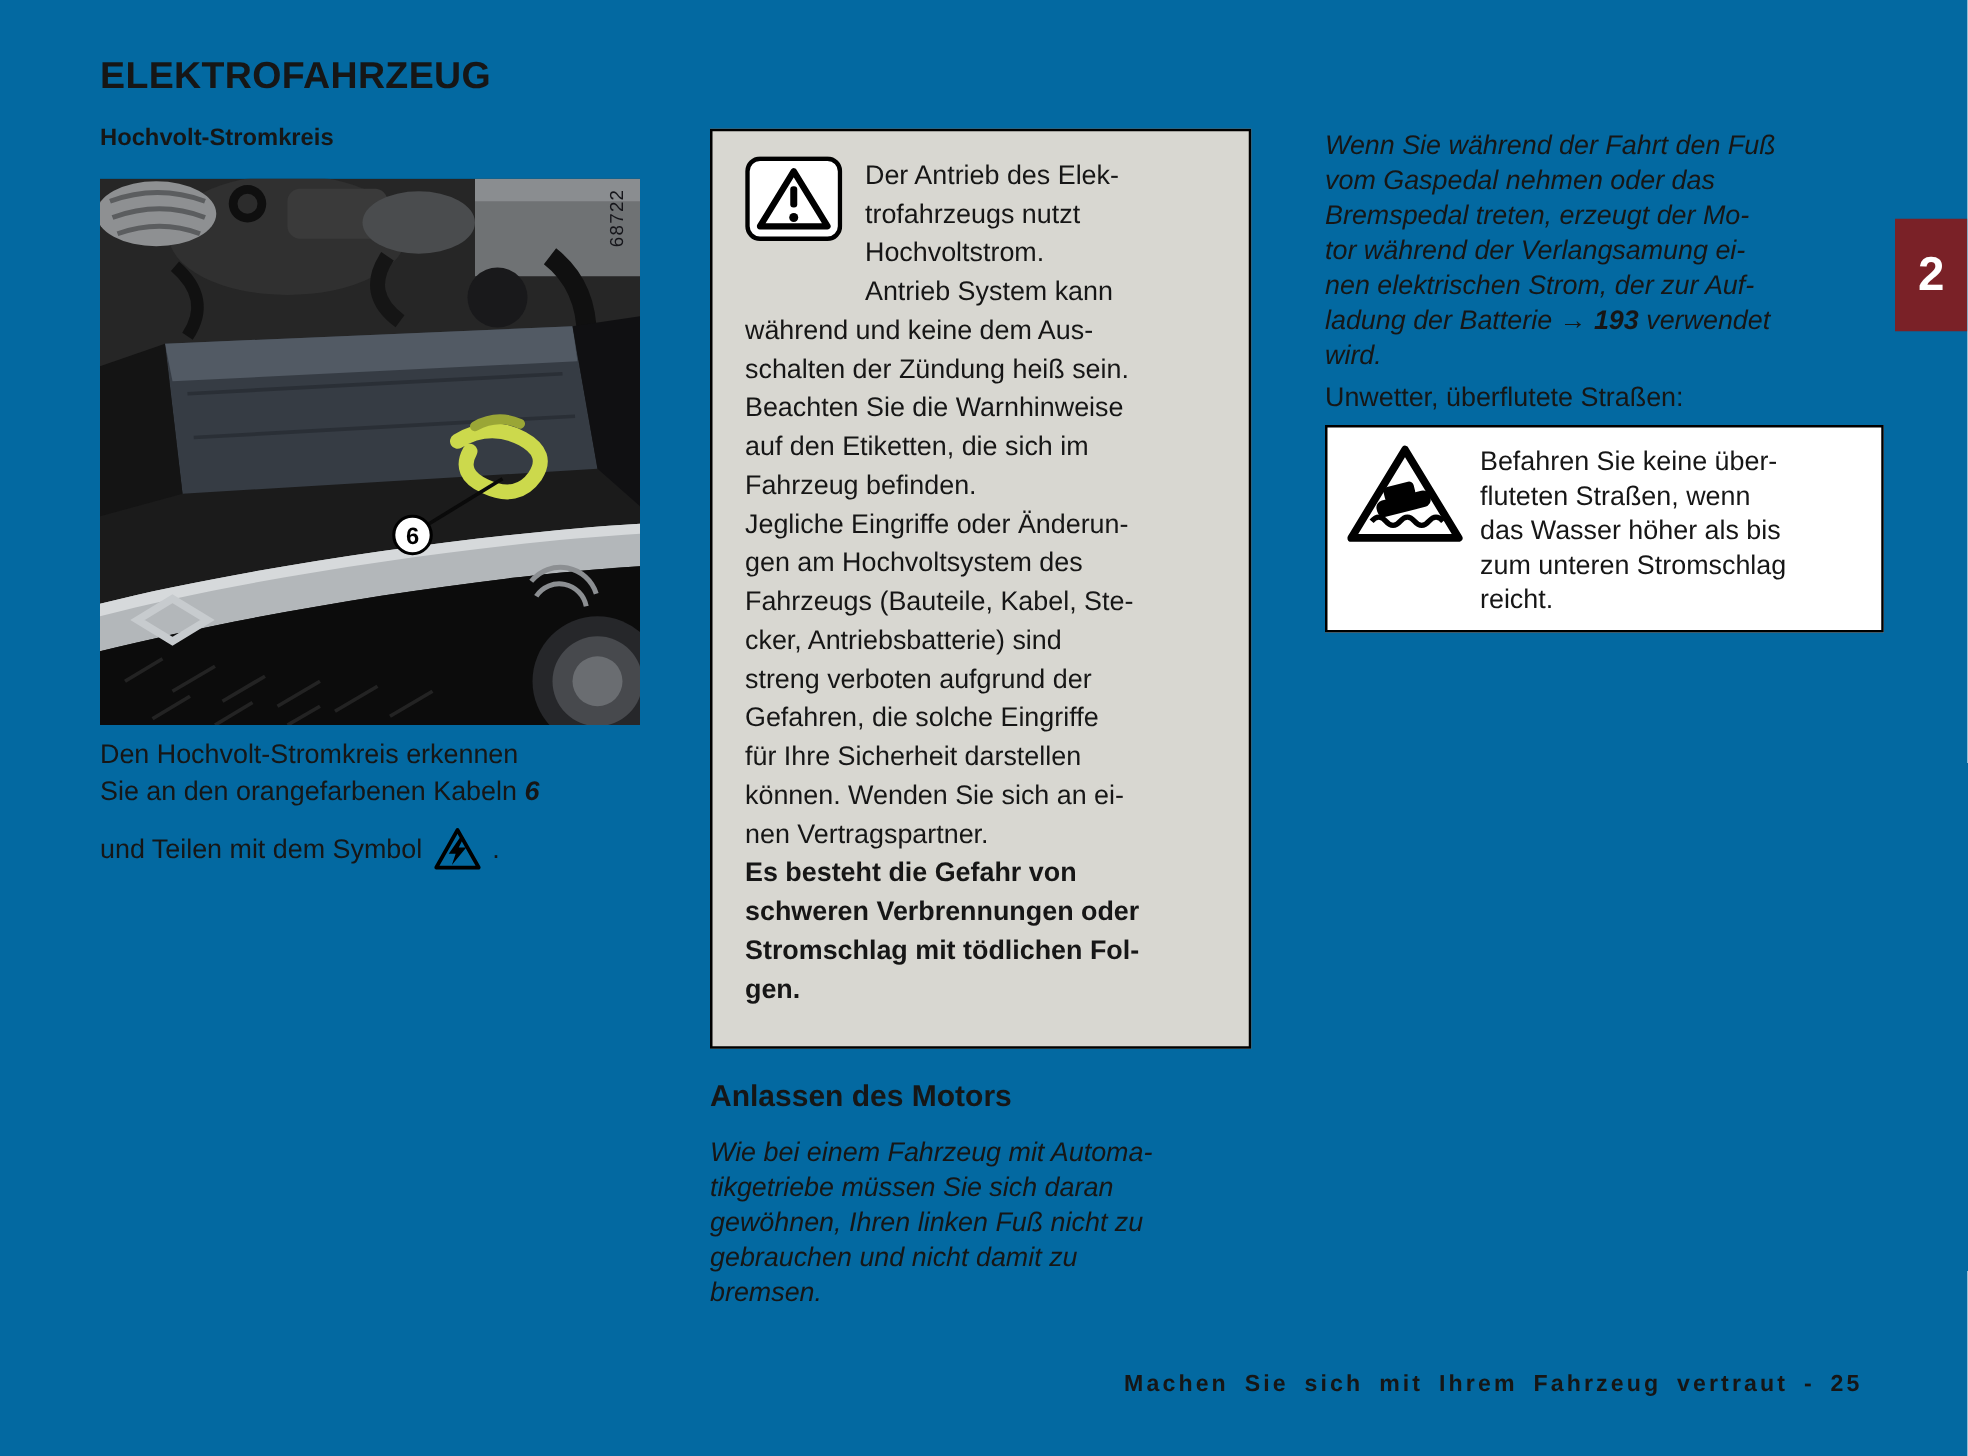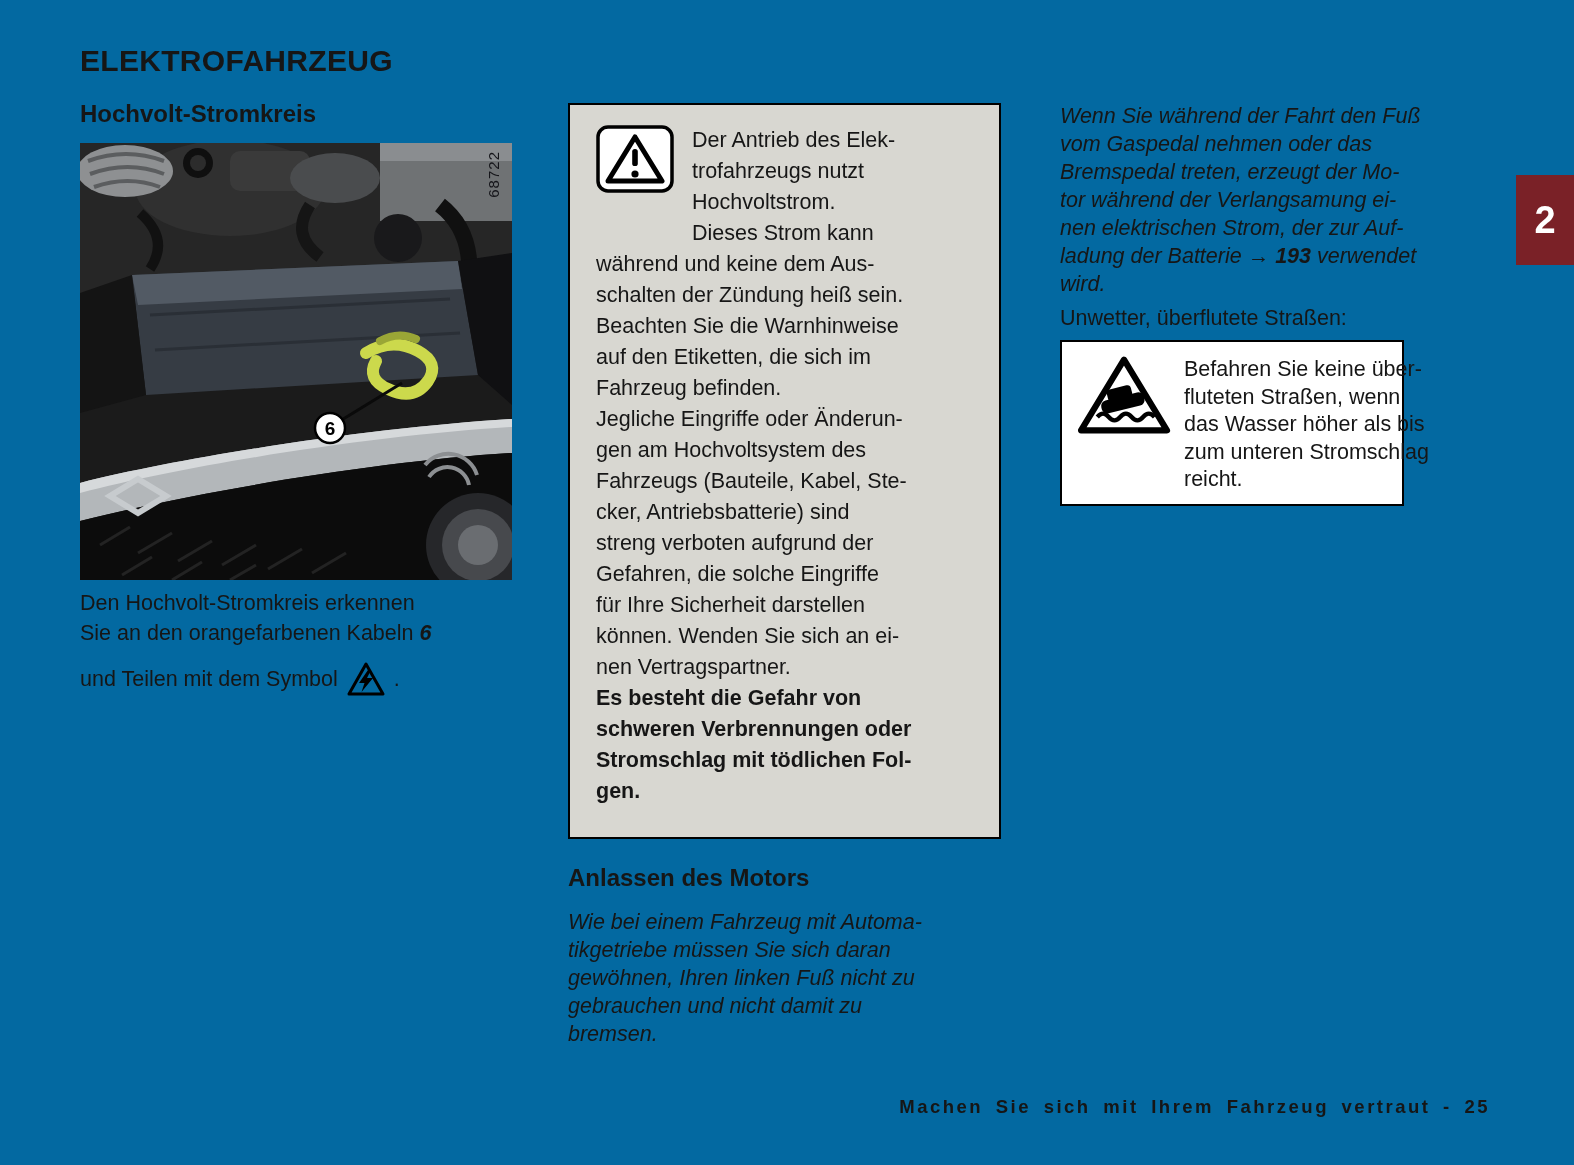--- a/index.html
+++ b/index.html
@@ -2,21 +2,21 @@
 <html style="--chapter-tab: #7a2127; --note-box-bg: #d8d7d1;"><head>
 <meta charset="utf-8">
 <style>
   html,body{margin:0;padding:0;background:#ffffff;}
   .page{position:relative;width:1574px;height:1165px;background:#0369a1;overflow:hidden;
         font-family:"Liberation Sans","DejaVu Sans",sans-serif;color:#161616;}
   .abs{position:absolute;}
   .nowrap{white-space:nowrap;}
 
   #title{left:80px;top:44px;font-size:30px;font-weight:bold;letter-spacing:.3px;}
-  #subtitle{left:80px;top:100px;font-size:24px;font-weight:bold;}
+  #subtitle{left:80px;top:100px;font-size:19px;font-weight:bold;}
 
   #figure{left:80px;top:143px;width:432px;height:437px;}
   .photo-ref{position:absolute;top:8px;right:10px;writing-mode:vertical-rl;transform:rotate(180deg);
              font-size:15px;color:#15151a;letter-spacing:1px;}
 
   #caption{left:80px;top:588px;width:470px;font-size:21.5px;line-height:30px;}
   .num-ref{font-weight:bold;font-style:italic;}
   #symbol-line{left:80px;top:656px;width:470px;font-size:21.5px;display:flex;align-items:center;gap:8px;height:46px;}
 
   .note-box{background:var(--note-box-bg,#d8d7d1);border:2.5px solid #000;}
@@ -26,21 +26,21 @@
   .nb-line.bold{font-weight:bold;}
 
   #anlassen-h{left:568px;top:864px;font-size:24px;font-weight:bold;}
   #anlassen-p{left:568px;top:908px;}
   .body-line{font-size:21.5px;line-height:28px;white-space:nowrap;font-style:italic;}
 
   #right-para{left:1060px;top:102px;}
   .ref-link{font-weight:bold;}
   #storm-h{left:1060px;top:306px;font-size:21.5px;}
 
-  #flood-box{left:1060px;top:340px;width:344px;height:166px;box-sizing:border-box;background:#fff;
+  #flood-box{left:1060px;top:340px;width:447px;height:166px;box-sizing:border-box;background:#fff;
              border:2.5px solid #000;display:flex;align-items:flex-start;padding:12px 12px 0 14px;}
   #flood-box .box-text{margin-left:12px;margin-top:2px;}
   .box-line{font-size:21.5px;line-height:27.5px;white-space:nowrap;}
 
   #brake-box{left:1060px;top:520px;width:432px;height:186px;box-sizing:border-box;display:flex;
              align-items:flex-start;padding:32px 16px 0 22px;}
   #brake-box .box-text{margin-left:18px;}
   #brake-box .box-line{line-height:29px;}
 
   #chapter-tab{left:1516px;top:175px;width:58px;height:90px;background:var(--chapter-tab,#7a2127);
@@ -143,21 +143,21 @@
       <svg class="icon-svg" width="78" height="68" viewBox="0 0 78 68">
         <rect x="2" y="2" width="74" height="64" rx="10" fill="#fff" stroke="#000" stroke-width="3.5"></rect>
         <path d="M39 12 L66 56 L12 56 Z" fill="none" stroke="#000" stroke-width="5" stroke-linejoin="round"></path>
         <rect x="36.2" y="24" width="5.6" height="17" rx="2.6" fill="#000"></rect>
         <circle cx="39" cy="49" r="3.6" fill="#000"></circle>
       </svg>
     </div>
     <div class="nb-line">Der Antrieb des Elek-</div>
     <div class="nb-line">trofahrzeugs nutzt</div>
     <div class="nb-line">Hochvoltstrom.</div>
-    <div class="nb-line">Dieses Strom kann</div>
+    <div class="nb-line">Antrieb System kann</div>
     <div class="nb-line">während und keine dem Aus-</div>
     <div class="nb-line">schalten der Zündung heiß sein.</div>
     <div class="nb-line">Beachten Sie die Warnhinweise</div>
     <div class="nb-line">auf den Etiketten, die sich im</div>
     <div class="nb-line">Fahrzeug befinden.</div>
     <div class="nb-line">Jegliche Eingriffe oder Änderun-</div>
     <div class="nb-line">gen am Hochvoltsystem des</div>
     <div class="nb-line">Fahrzeugs (Bauteile, Kabel, Ste-</div>
     <div class="nb-line">cker, Antriebsbatterie) sind</div>
     <div class="nb-line">streng verboten aufgrund der</div>

